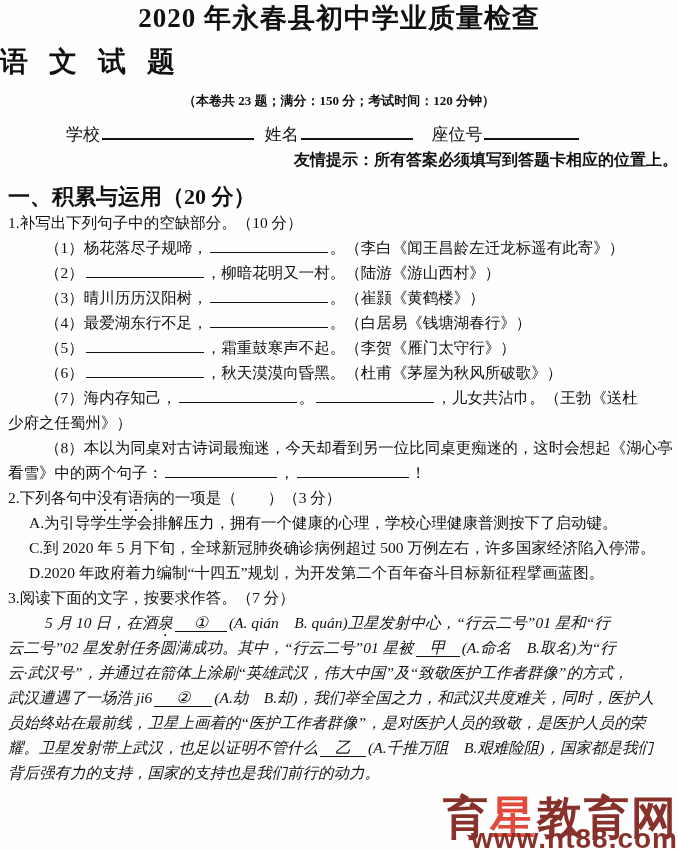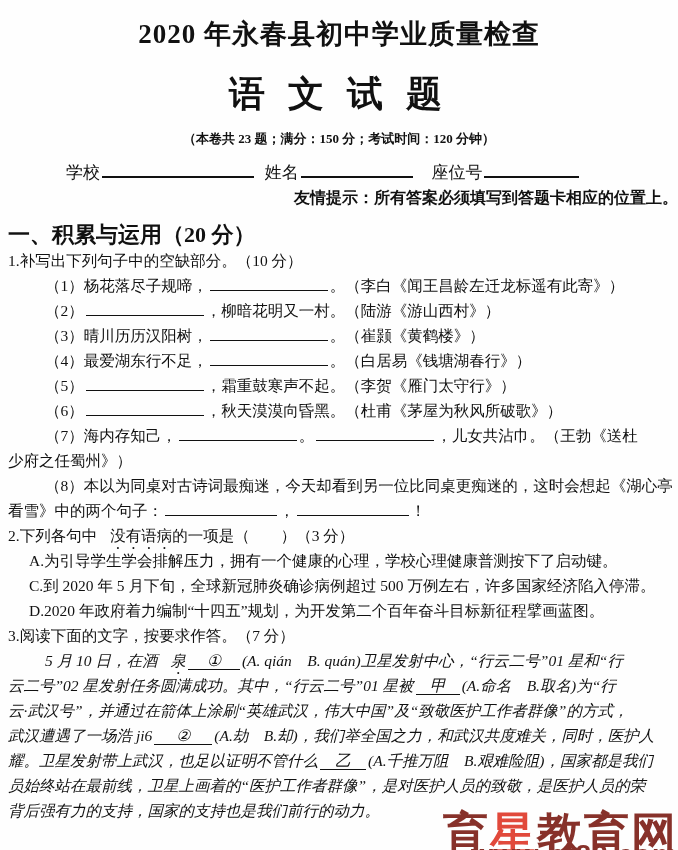--- a/index.html
+++ b/index.html
@@ -3,22 +3,22 @@
 <meta charset="utf-8">
 <style>
   html,body{margin:0;padding:0;}
   body{
     width:678px;height:850px;overflow:hidden;position:relative;
     background:#fefefe;color:#111;
     font-family:"Liberation Serif","DejaVu Serif",serif;
   }
   .page{position:relative;width:678px;height:850px;}
   
-  .h1{margin-top:16px;text-align:center;font-size:27px;font-weight:bold;letter-spacing:1px;}
-  .h2{margin-top:18px;text-align:center;font-size:36px;font-weight:bold;letter-spacing:7px;}
+  .h1{text-align:center;font-size:27px;font-weight:bold;letter-spacing:1px;}
+  .h2{margin-top:7px;font-size:28px;font-weight:bold;letter-spacing:7px;}
   .info{margin-top:11px;text-align:center;font-size:13px;font-weight:bold;}
   .idrow{
     margin-top:11px;padding-left:66px;font-size:17px;font-weight:normal;
     font-family:"Liberation Sans","DejaVu Sans",sans-serif;height:26px;
   }
   .idrow .ul{display:inline-block;border-bottom:2px solid #111;height:17px;vertical-align:baseline;}
   .ul-school{width:152px;}
   .ul-name{width:112px;margin-right:8px;}
   .ul-seat{width:95px;}
   .idrow .lbl{margin-right:2px;}
@@ -32,21 +32,21 @@
   .opt{padding-left:21px;}
   .blank{
     display:inline-block;border-bottom:1.5px solid #111;height:16px;
     vertical-align:baseline;margin:0 2px;text-align:center;line-height:16px;
   }
   .b118{width:118px;} .b112{width:112px;} .b108{width:108px;} .b128{width:128px;}
   .b52{width:52px;} .b58{width:58px;} .b44{width:44px;} .b46{width:46px;}
   .cblank{font-size:16px;}
   .emph{
     -webkit-text-emphasis:filled dot #111;-webkit-text-emphasis-position:under right;
-    text-emphasis:filled dot #111;text-emphasis-position:under right;margin-left:13px;
+    text-emphasis:filled dot #111;text-emphasis-position:under right;
   }
   .kai{font-style:italic;}
   
   .wm{position:absolute;right:0px;bottom:-3px;text-align:right;mix-blend-mode:multiply;opacity:0.92;}
   .wm-big{
     font-family:"Liberation Sans","DejaVu Sans",sans-serif;
     font-size:45px;font-weight:bold;color:#7e1f17;letter-spacing:2px;line-height:0.95;
   }
   .wm-accent{color:#e0392a;}
   .wm-url{
@@ -105,23 +105,23 @@
 
     <div class="line ind kai"><span>5 月 10 日，在酒</span><span class="emph">泉</span><span class="blank b52 cblank">①</span><span>(A. qián　B. quán)卫星发射中心，“行云二号”01 星和“行</span></div>
 
     <div class="line kai"><span>云二号”02 星发射任务圆满成功。其中，“行云二号”01 星被</span><span class="blank b44 cblank">甲</span><span>(A.命名　B.取名)为“行</span></div>
 
     <div class="line kai">云·武汉号”，并通过在箭体上涂刷“英雄武汉，伟大中国”及“致敬医护工作者群像”的方式，</div>
 
 
     <div class="line kai"><span>武汉遭遇了一场浩 ji6</span><span class="blank b58 cblank">②</span><span>(A.劫　B.却)，我们举全国之力，和武汉共度难关，同时，医护人</span></div>
 
+    <div class="line kai">员始终站在最前线，卫星上画着的“医护工作者群像”，是对医护人员的致敬，是医护人员的荣</div>
+
     <div class="line kai"><span>耀。卫星发射带上武汉，也足以证明不管什么</span><span class="blank b46 cblank">乙</span><span>(A.千推万阻　B.艰难险阻)，国家都是我们</span></div>
-
-    <div class="line kai">员始终站在最前线，卫星上画着的“医护工作者群像”，是对医护人员的致敬，是医护人员的荣</div>
 
     <div class="line kai">背后强有力的支持，国家的支持也是我们前行的动力。</div>
 
   </div>
 
   <div class="wm">
     <div class="wm-big"><span>育</span><span class="wm-accent">星</span><span>教育网</span></div>
     <div class="wm-url">www.ht88.com</div>
   </div>
 

